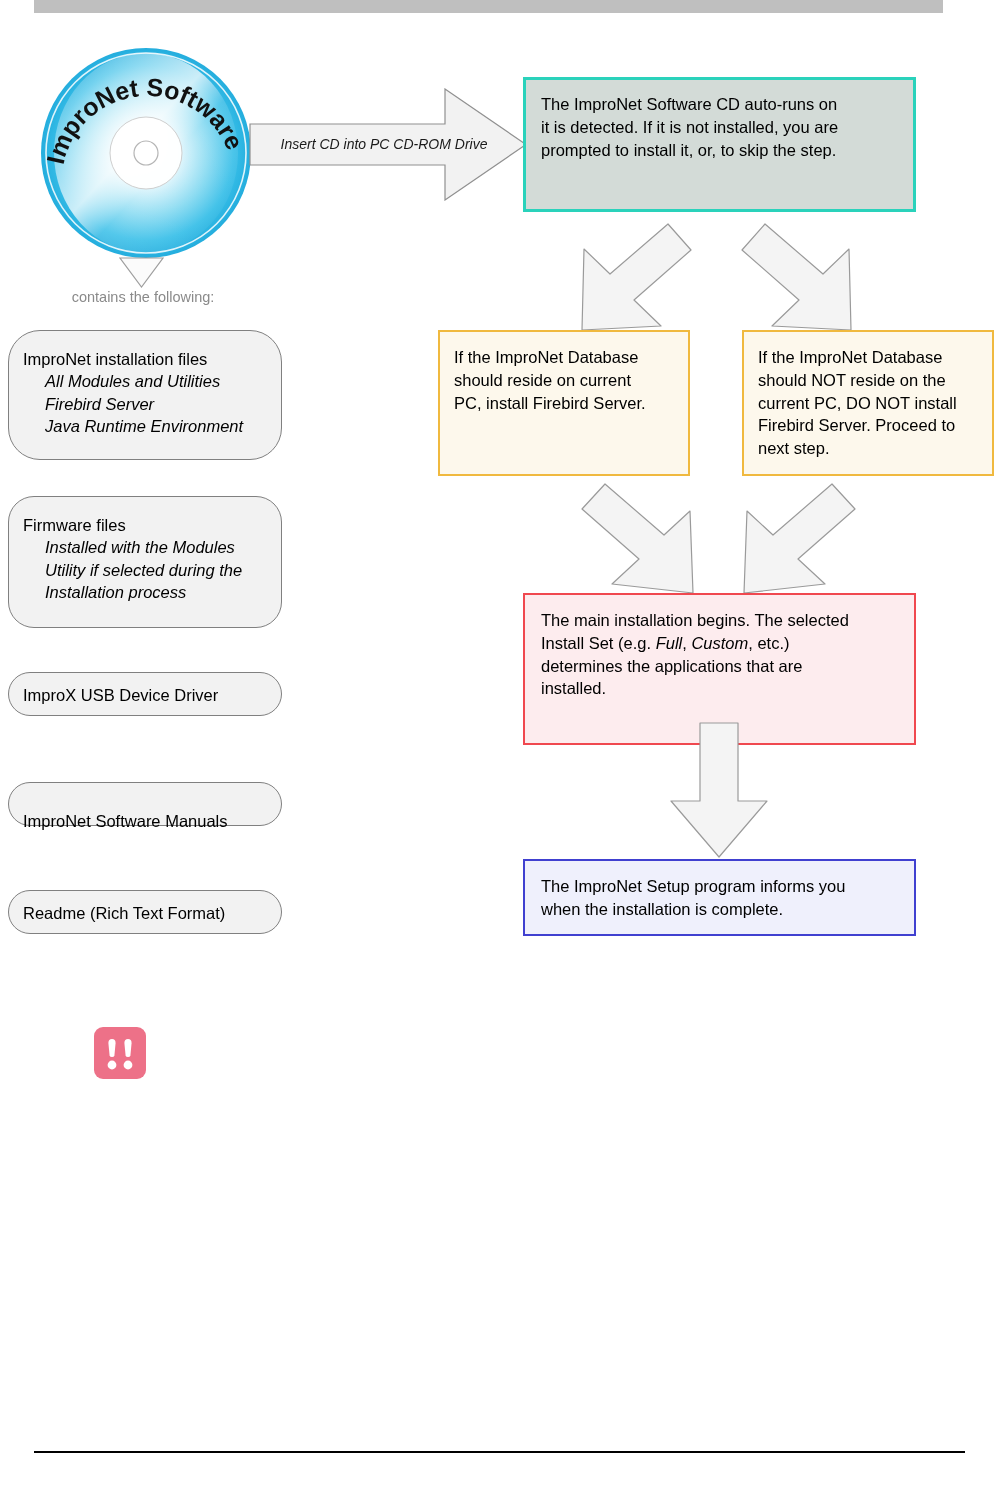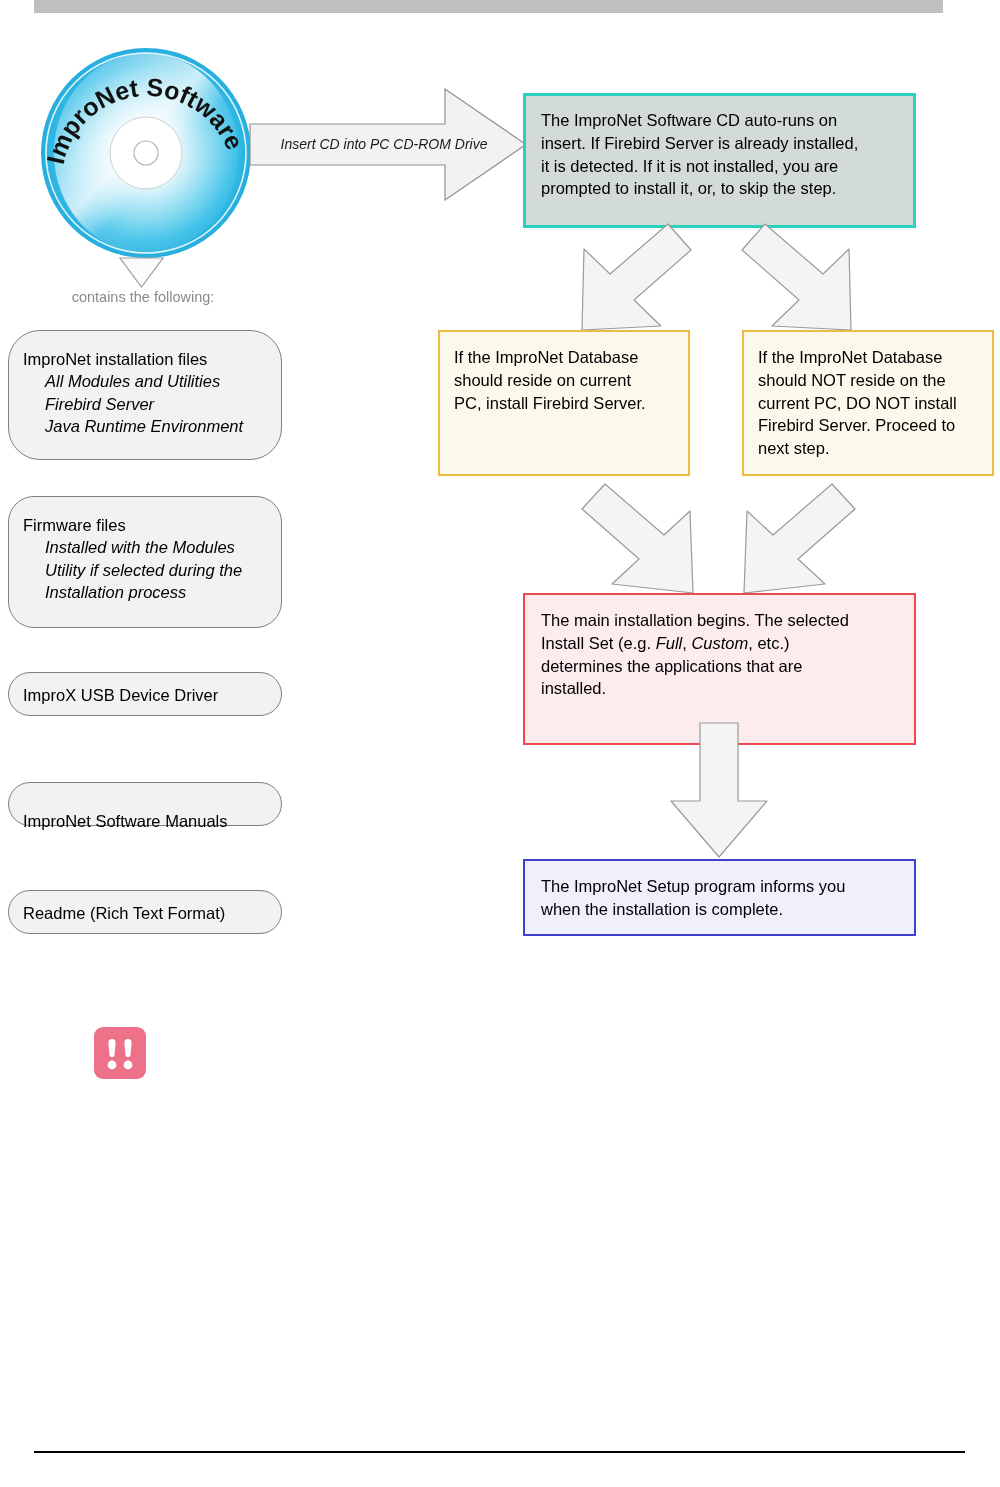--- a/index.html
+++ b/index.html
@@ -127,21 +127,21 @@
   
   .flow-box {
     position: absolute;
     box-sizing: border-box;
     font-size: 16.5px;
     line-height: 1.38;
     color: #000000;
   }
 
   #box-autorun {
-    left: 523px; top: 93px; width: 393px; height: 135px;
+    left: 523px; top: 77px; width: 393px; height: 135px;
     background: #d3dbd7;
     border: 3px solid #2ad2bb;
     padding: 13px 13px 0 15px;
   }
   #box-db-yes {
     left: 438px; top: 330px; width: 252px; height: 146px;
     background: #fdf8ec;
     border: 2px solid #f0b93f;
     padding: 14px 12px 0 14px;
   }
@@ -258,21 +258,20 @@
 
 <div id="insert-arrow">
   <svg width="278" height="113" viewBox="0 0 278 113" xmlns="http://www.w3.org/2000/svg">
     <polygon points="1,36 196,36 196,1 277,56.5 196,112 196,77 1,77" fill="#f2f2f2" stroke="#909090" stroke-width="1.2"></polygon>
   </svg>
 </div>
 <div id="insert-arrow-label">Insert CD into PC CD-ROM Drive</div>
 
 <div class="flow-box" id="box-autorun">
   <div>The ImproNet Software CD auto-runs on</div>
-  <div>insert.  If Firebird Server is already installed,</div>
   <div>it is detected.  If it is not installed, you are</div>
   <div>prompted to install it, or, to skip the step.</div>
 </div>
 
 <div class="block-arrow" id="arrow-dl-1">
   <svg width="115" height="112" viewBox="0 0 115 112" xmlns="http://www.w3.org/2000/svg">
     <polygon points="4,108 6,27 32,52 90,2 113,28 56,78 83,104" fill="#f4f4f4" stroke="#9a9a9a" stroke-width="1.2" stroke-linejoin="round"></polygon>
   </svg>
 </div>
 <div class="block-arrow" id="arrow-dr-1">

